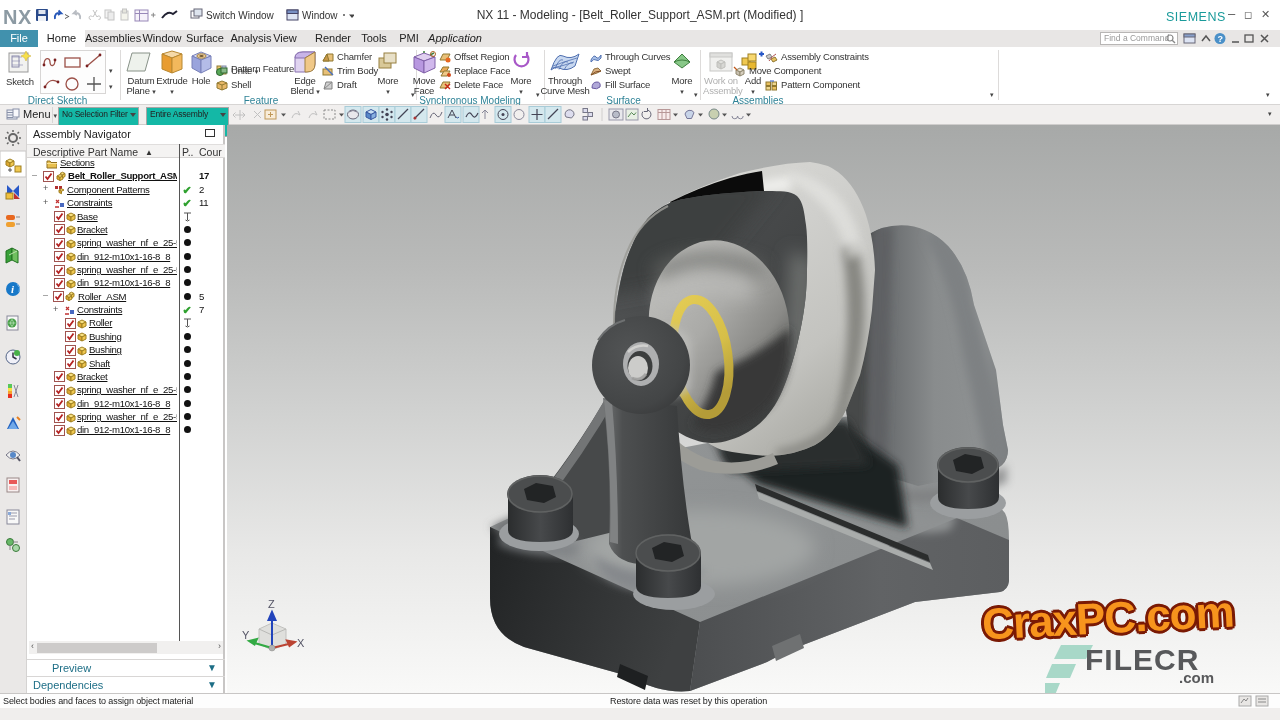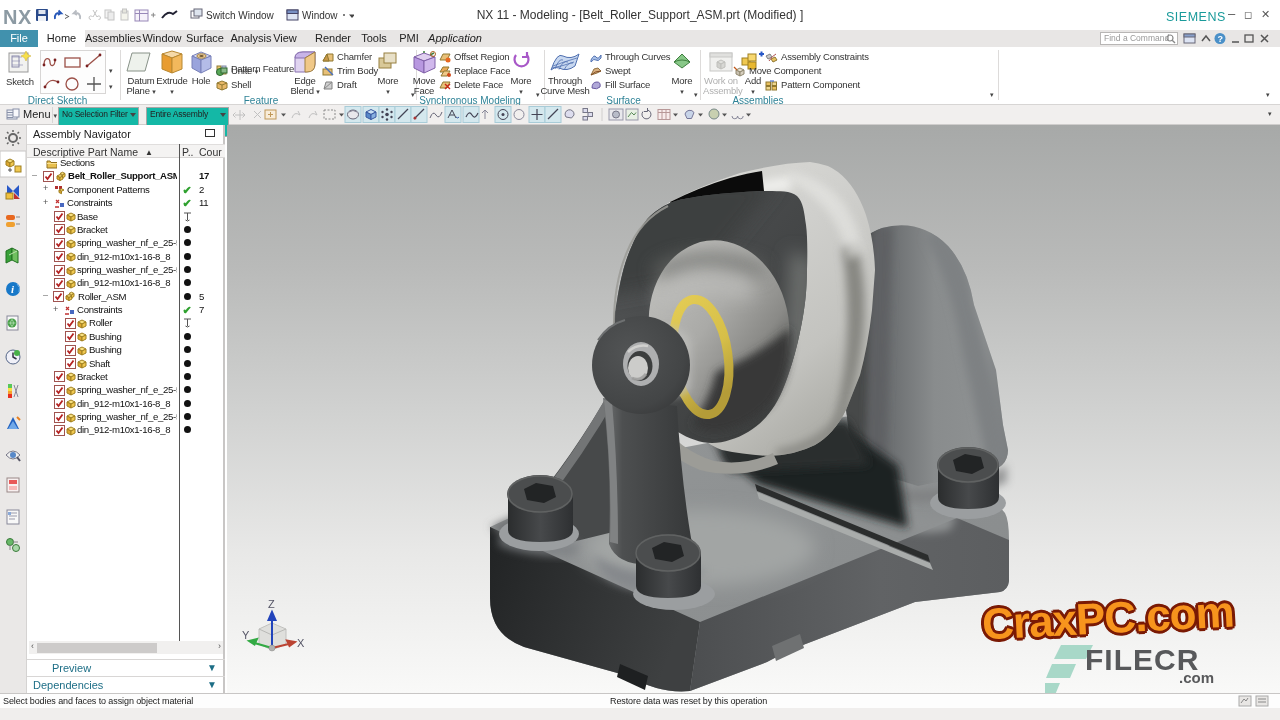--- a/index.html
+++ b/index.html
@@ -36,21 +36,21 @@
 .combo .ca { position:absolute; right:2px; top:5px; width:0; height:0; border-left:3.5px solid transparent; border-right:3.5px solid transparent; border-top:4px solid #444; }
 
 
 #main { position:absolute; left:0; top:125px; width:1280px; height:568px; }
 #sidebar { position:absolute; left:0; top:0; width:27px; height:568px; background:#eae8e7; border-right:1px solid #d5d3d2; }
 #navigator { position:absolute; left:27px; top:0; width:198px; height:568px; background:#fff; border-right:2px solid #c8c6c5; }
 #navtitle { position:absolute; left:6px; top:3px; font-size:11px; color:#222; }
 #navhdr { position:absolute; left:0; top:19px; width:198px; height:14px; background:#f4f3f2; border-top:1px solid #e0dedd; border-bottom:1px solid #d8d6d5; font-size:10.5px; color:#333; }
 #vline1 { position:absolute; left:152px; top:19px; width:1px; height:497px; background:#555; }
 .trow { position:absolute; left:0; width:198px; height:13.4px; font-size:9.6px; letter-spacing:-0.3px; color:#111; white-space:nowrap; }
-.trow .nm { position:absolute; top:0.5px; overflow:hidden; white-space:nowrap; }
+.trow .nm { position:absolute; top:0.5px; overflow:hidden; white-space:nowrap;text-decoration:underline; }
 .trow .pp { position:absolute; left:152px; width:16px; text-align:center; top:0.5px; }
 .trow .cc { position:absolute; left:172px; top:0.5px; }
 .dot { display:inline-block; width:7px; height:7px; border-radius:50%; background:#111; }
 .chk { color:#2fa12f; font-size:11px; font-weight:bold; }
 #hscroll { position:absolute; left:2px; top:516px; width:194px; height:13px; background:#f1f0ef; }
 #hthumb { position:absolute; left:8px; top:1.5px; width:120px; height:10px; background:#cdcbca; }
 .navsec { position:absolute; left:0; width:198px; height:16px; border-top:1px solid #d8d6d5; font-size:11px; color:#1d6e86; line-height:16px; }
 .navsec .vv { position:absolute; right:8px; top:0; color:#1d6e86; font-size:10px; }
 #viewport { position:absolute; left:227px; top:0; width:1053px; height:568px; background:linear-gradient(180deg,#a7a9a8 0%,#b9bab9 25%,#d0d1d0 50%,#e8e8e7 75%,#f9f9f8 100%); }
 

